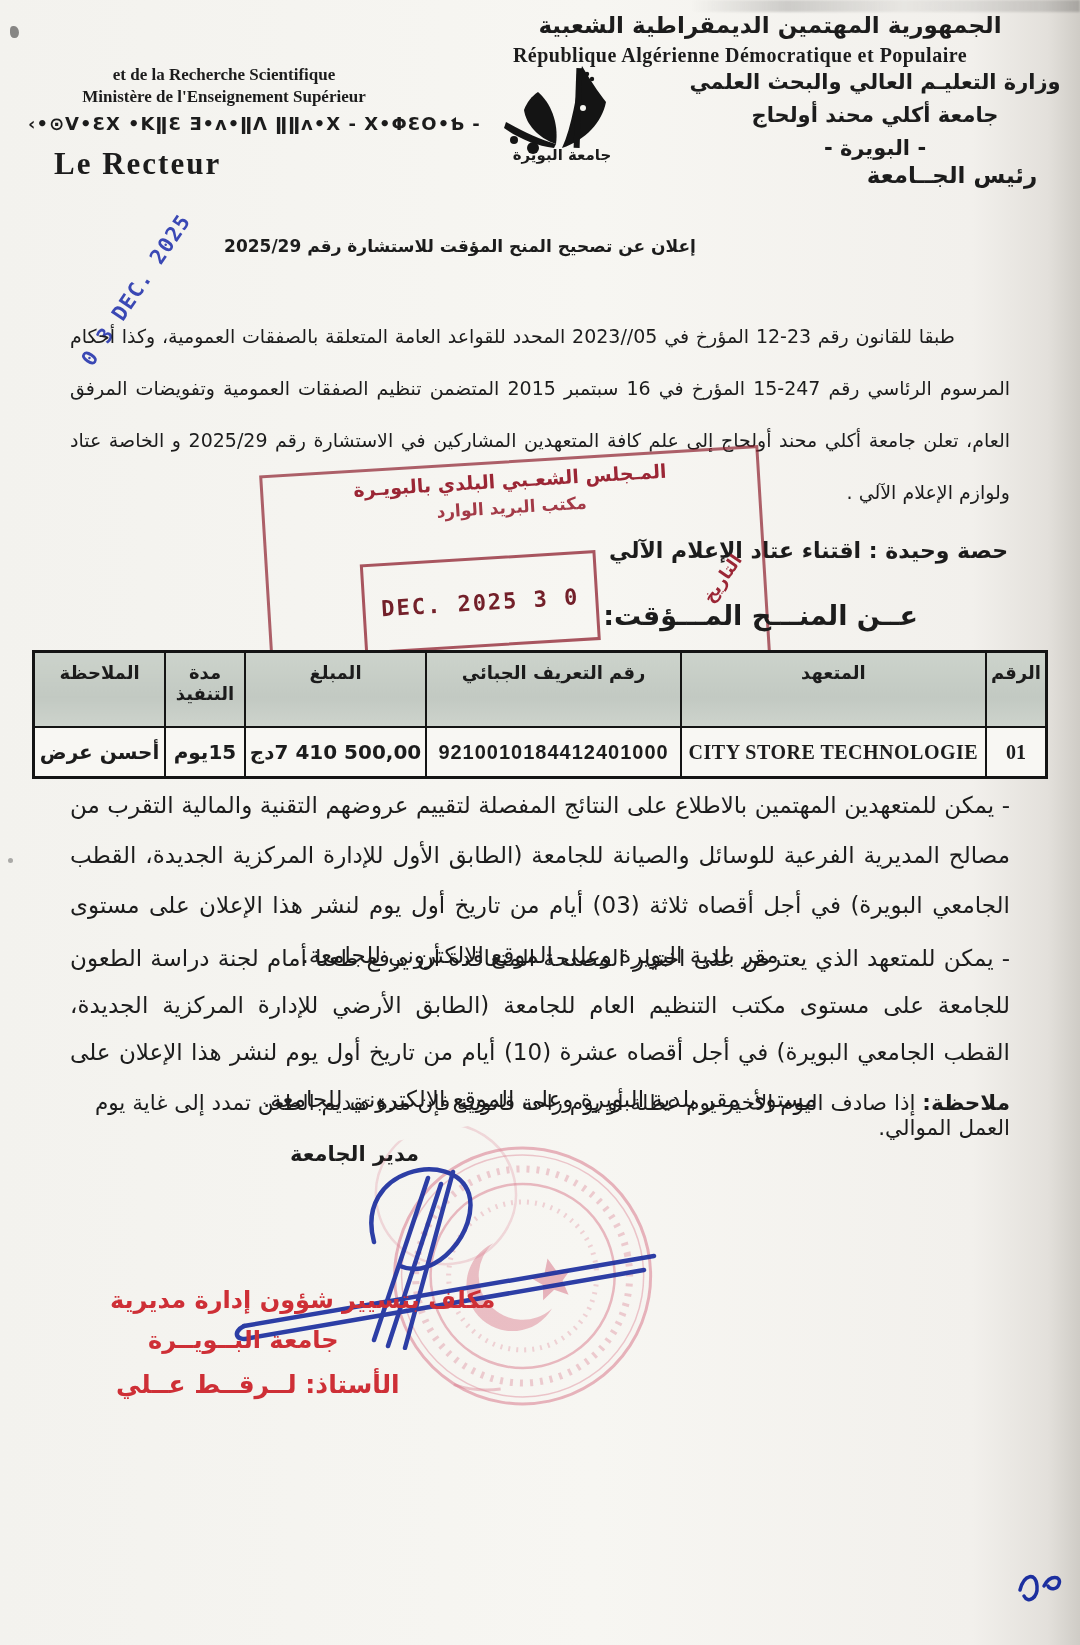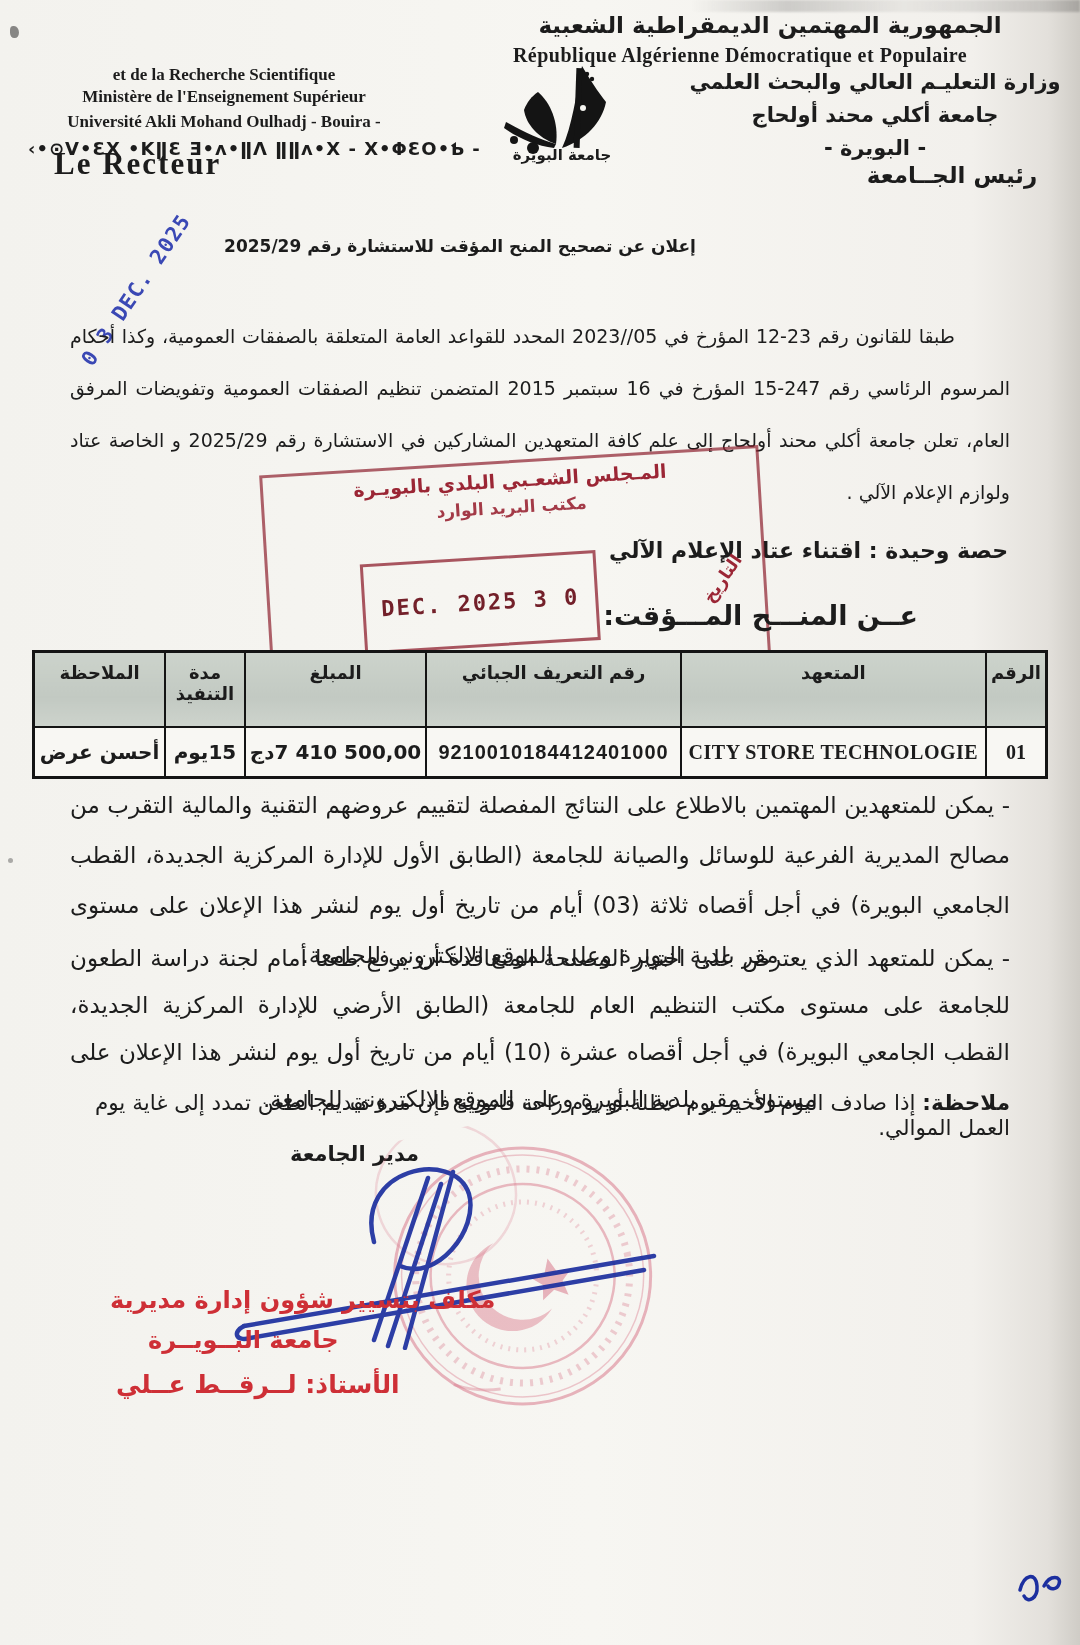--- a/index.html
+++ b/index.html
@@ -90,21 +90,20 @@
   <div class="abs smudge-top"></div>
   <div class="abs speck1"></div>
   <div class="abs speck2"></div>
 
   <div class="abs republic-ar center rtl">الجمهورية المهتمين الديمقراطية الشعبية</div>
   <div class="abs republic-fr center serif">République Algérienne Démocratique et Populaire</div>
 
   <div class="abs ministry-block center serif">
     <div>et de la Recherche Scientifique</div>
     <div>Ministère de l'Enseignement Supérieur</div>
-    <div style="margin-top:3px;">Université Akli Mohand Oulhadj - Bouira -</div>
     <div class="tifinagh">‹•⊙V•ƐX •KǁƐ Ǝ•ʌ•ǁΛ ǁǁʌ•X - X•ΦƐO•Ƅ -</div>
   </div>
 
   <div class="abs logo">
     <svg width="164" height="92" viewBox="0 0 164 92">
       <path d="M96,2 C90,32 86,62 76,84 C100,76 116,58 120,38 C112,28 103,14 96,2 Z" fill="#141414"></path>
       <rect x="89" y="4" width="6" height="80" fill="#141414" transform="rotate(2 92 44)"></rect>
       <path d="M52,28 C64,38 73,58 70,80 C52,74 40,60 38,46 C41,38 46,32 52,28 Z" fill="#141414"></path>
       <path d="M20,58 C38,68 54,76 70,80 L68,84 C50,82 32,74 18,64 Z" fill="#141414"></path>
       <circle cx="47" cy="84" r="6" fill="#141414"></circle>

